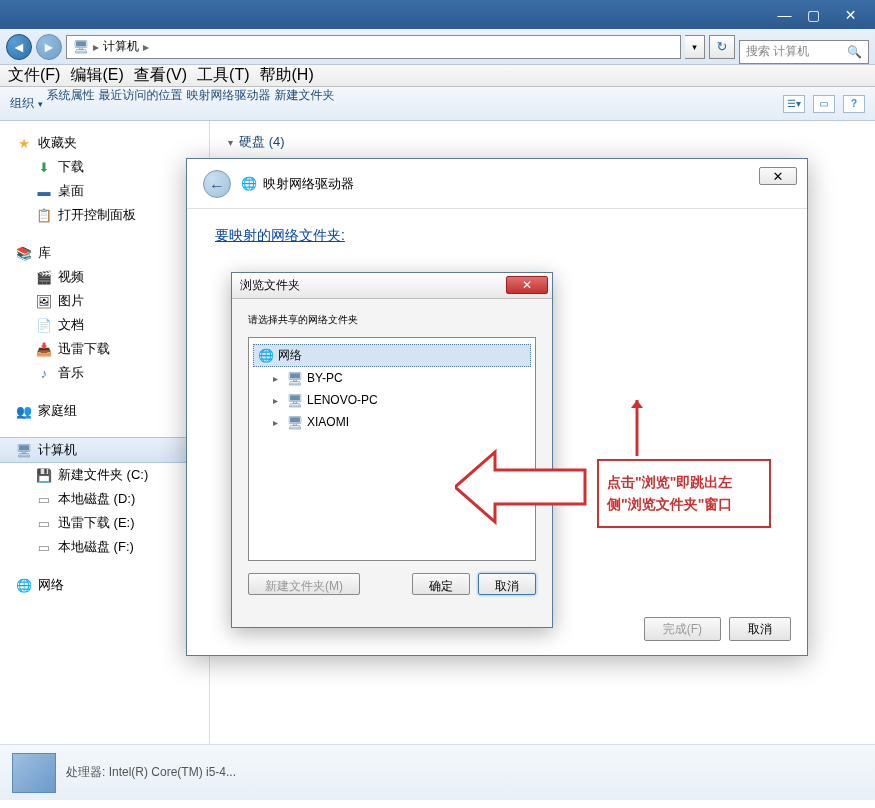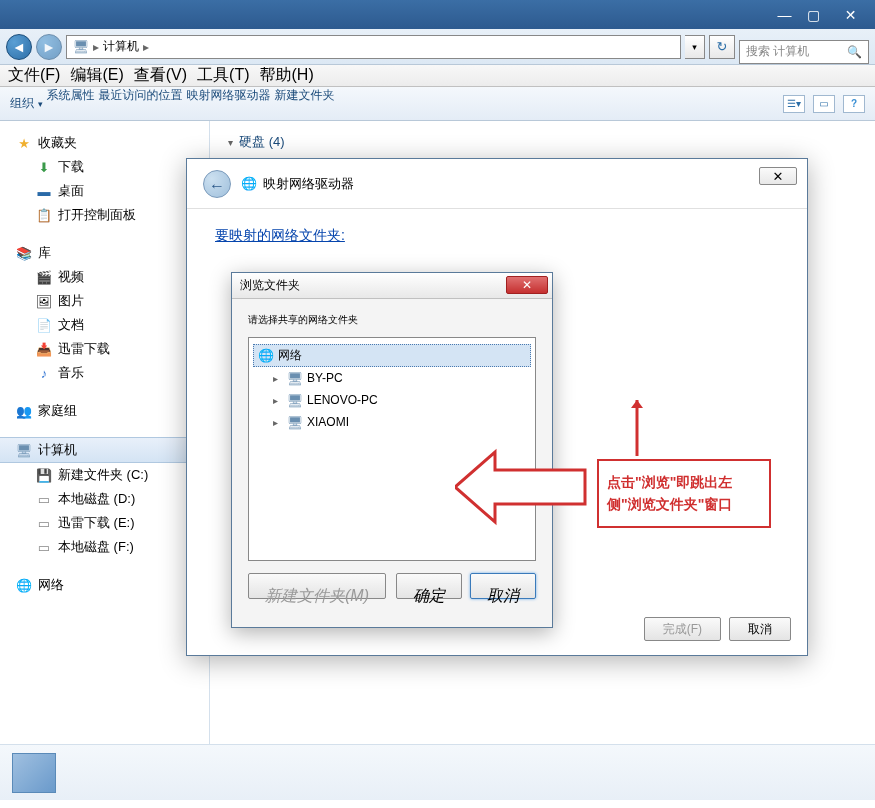--- a/index.html
+++ b/index.html
@@ -65,21 +65,21 @@
 
 .dialog-browse { position: absolute; left: 231px; top: 272px; width: 322px; height: 356px; background: #f4f4f4; border: 1px solid #5a7a9a; box-shadow: 0 5px 20px rgba(0,0,0,0.3); }
 .db-title { height: 26px; background: linear-gradient(#fff, #e8e8e8); border-bottom: 1px solid #c0c0c0; display: flex; align-items: center; padding: 0 8px; font-size: 12px; position:relative;}
 .db-title .db-close { position:absolute; right:4px; top:3px; width:42px; height:18px; background: linear-gradient(#e07070, #c53030); border:1px solid #a02020; border-radius:2px; display:flex; align-items:center; justify-content:center; color:#fff; font-size:12px;}
 .db-msg { padding: 14px 16px 10px; font-size: 10px; }
 .db-tree { margin: 0 16px; background: #fff; border: 1px solid #888; height: 224px; padding: 6px 4px; overflow: auto; }
 .db-tree .tree-root { display:flex; align-items:center; gap:4px; padding:2px 4px; font-size:12px; background:#d4e4f4; border:1px dotted #4a7ab0;}
 .db-tree .tree-item { display:flex; align-items:center; gap:4px; padding:3px 4px 3px 20px; font-size:12px;}
 .db-tree .exp { width:10px; color:#666; font-size:10px; }
 .db-buttons { display:flex; justify-content:flex-end; gap:8px; padding: 12px 16px; }
-.db-buttons button { height: 22px; padding: 12px 16px; border: 1px solid #888; background: linear-gradient(#fafafa,#e4e4e4); font-size: 16px; border-radius:2px;font-style:italic;}
+.db-buttons button { height: 22px; padding: 4px 16px; border: 1px solid #888; background: linear-gradient(#fafafa,#e4e4e4); font-size: 12px; border-radius:2px;}
 .db-buttons button.disabled { color: #999; }
 .db-buttons button.primary { border: 1px solid #3a7aba; box-shadow: 0 0 3px #6aaae8;}
 
 
 .annot-arrow { position: absolute; left: 455px; top: 442px; }
 .annot-arrow svg { display:block; }
 .annot-line { position: absolute; left: 617px; top: 400px; width: 40px; height: 56px; }
 .annot-box { position: absolute; left: 597px; top: 459px; width: 174px; border: 2px solid #d03030; background: #fff; padding: 10px 8px; color: #d03030; font-size: 14px; line-height: 1.6; font-weight: bold; }
 
 
@@ -287,14 +287,18 @@
 </div>
 <svg class="annot-line">
     <line x1="20" y1="0" x2="20" y2="56" stroke="#d03030" stroke-width="3"></line>
     <polygon points="14,8 26,8 20,0" fill="#d03030"></polygon>
   </svg>
 <div class="annot-box">点击"浏览"即跳出左侧"浏览文件夹"窗口</div>
 
 <div class="details">
   <div class="thumb"></div>
   <div class="info">
+    <div class="meta">
+      <span>处理器:</span>
+      <span>Intel(R) Core(TM) i5-4...</span>
+    </div>
   </div>
 </div>
 
 </body></html>

